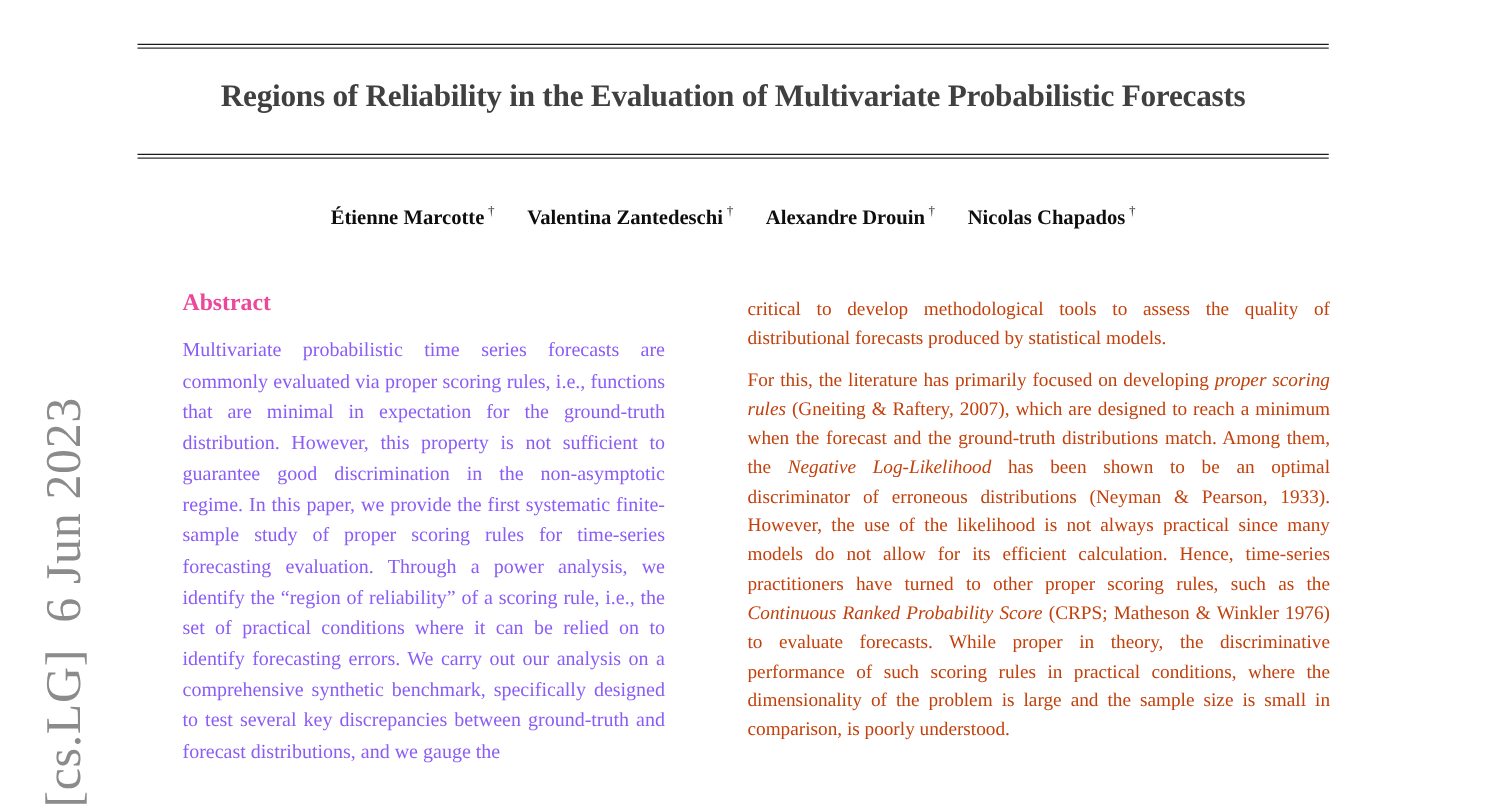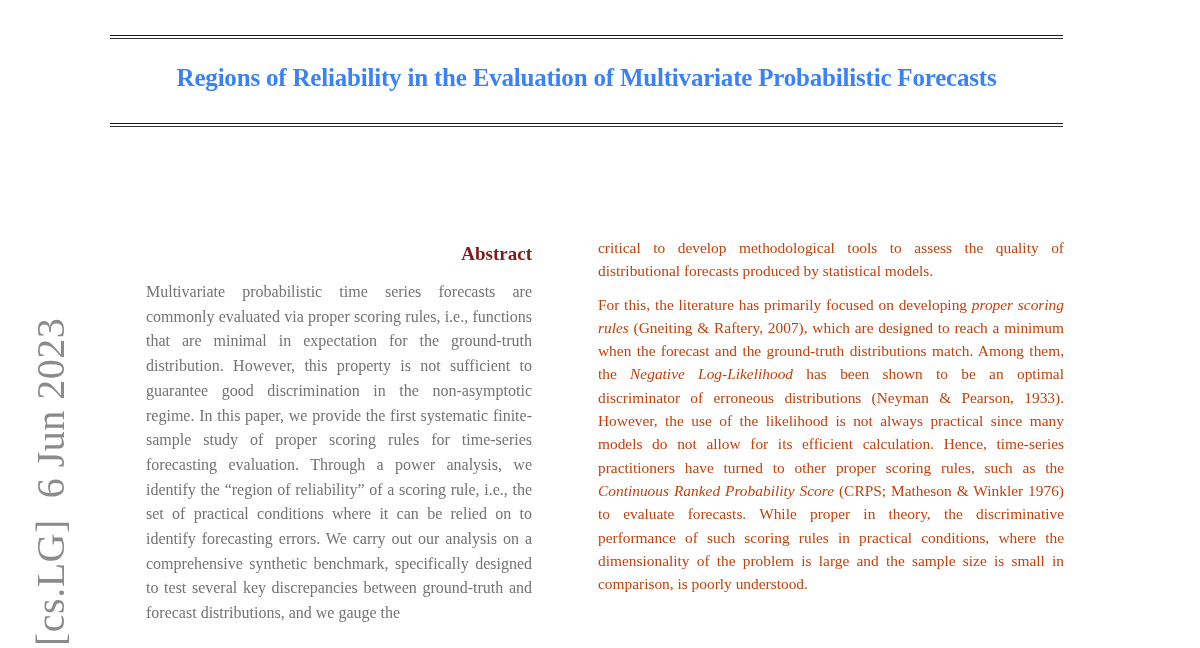--- a/index.html
+++ b/index.html
@@ -48,21 +48,21 @@
     position: absolute;
     left: 110px;
     top: 60px;
     width: 953px;
     margin: 0;
     text-align: center;
     font-size: 25px;
     line-height: 36px;
     font-weight: 700;
     letter-spacing: -0.2px;
-    color: #3b82f6;
+    color: #404040;
   }
 
   
   .authors {
     position: absolute;
     left: 110px;
     top: 164px;
     width: 953px;
     text-align: center;
     font-size: 16.5px;
@@ -81,32 +81,32 @@
   }
 
   
   .abstract {
     position: absolute;
     left: 146px;
     top: 232px;
     width: 386px;
   }
   .abstract h2 {
-    margin: 11px 0 15px 0;
-    text-align: right;
+    margin: 0 0 15px 0;
+    text-align: left;
     font-size: 19px;
     font-weight: 700;
-    color: #7f1d1d;
+    color: #ec4899;
   }
   .abstract p {
     margin: 0;
     font-size: 16px;
     line-height: 24.7px;
     text-align: justify;
-    color: #737373;
+    color: #8b5cf6;
   }
 
   
   .col-right {
     position: absolute;
     left: 598px;
     top: 236px;
     width: 466px;
   }
   .col-right p {
@@ -124,20 +124,21 @@
 <div class="page">
 
   <span class="stamp-text">[cs.LG]  6 Jun 2023</span>
 
   <div class="rule rule-top"></div>
 
   <h1 class="title">Regions of Reliability in the Evaluation of Multivariate Probabilistic Forecasts</h1>
 
   <div class="rule rule-bottom"></div>
 
+  <div class="authors" id="authors-line"><span class="author"><span>Étienne Marcotte</span><sup>†</sup></span><span class="author"><span>Valentina Zantedeschi</span><sup>†</sup></span><span class="author"><span>Alexandre Drouin</span><sup>†</sup></span><span class="author"><span>Nicolas Chapados</span><sup>†</sup></span></div>
 
   <section class="abstract">
     <h2>Abstract</h2>
     <p>Multivariate probabilistic time series forecasts are commonly evaluated via proper scoring rules, i.e., functions that are minimal in expectation for the ground-truth distribution. However, this property is not sufficient to guarantee good discrimination in the non-asymptotic regime.  In this paper, we provide the first systematic finite-sample study of proper scoring rules for time-series forecasting evaluation. Through a power analysis, we identify the “region of reliability” of a scoring rule, i.e., the set of practical conditions where it can be relied on to identify forecasting errors. We carry out our analysis on a comprehensive synthetic benchmark, specifically designed to test several key discrepancies between ground-truth and forecast distributions, and we gauge the</p>
   </section>
 
   <section class="col-right">
     <p>critical to develop methodological tools to assess the quality of distributional forecasts produced by statistical models.</p>
     <p id="intro-para2"><span>For this, the literature has primarily focused on developing </span><em>proper scoring rules</em><span> (Gneiting &amp; Raftery, 2007), which are designed to reach a minimum when the forecast and the ground-truth distributions match.  Among them, the </span><em>Negative Log-Likelihood</em><span> has been shown to be an optimal discriminator of erroneous distributions (Neyman &amp; Pearson, 1933).  However, the use of the likelihood is not always practical since many models do not allow for its efficient calculation. Hence, time-series practitioners have turned to other proper scoring rules, such as the </span><em>Continuous Ranked Probability Score</em><span> (CRPS; Matheson &amp; Winkler 1976) to evaluate forecasts. While proper in theory, the discriminative performance of such scoring rules in practical conditions, where the dimensionality of the problem is large and the sample size is small in comparison, is poorly understood.</span></p>
   </section>

